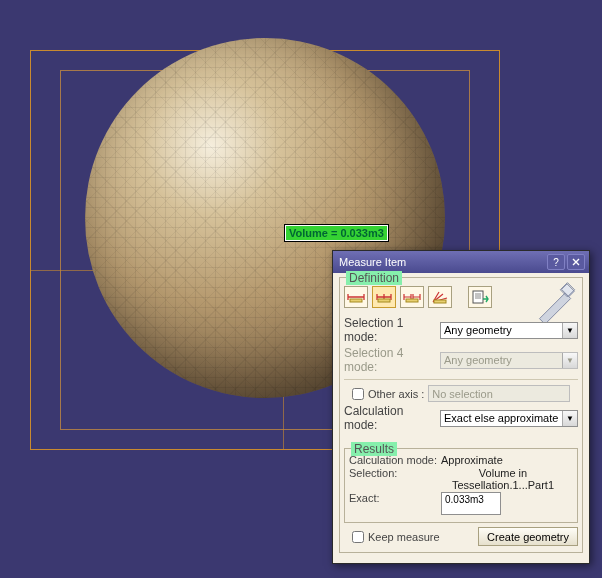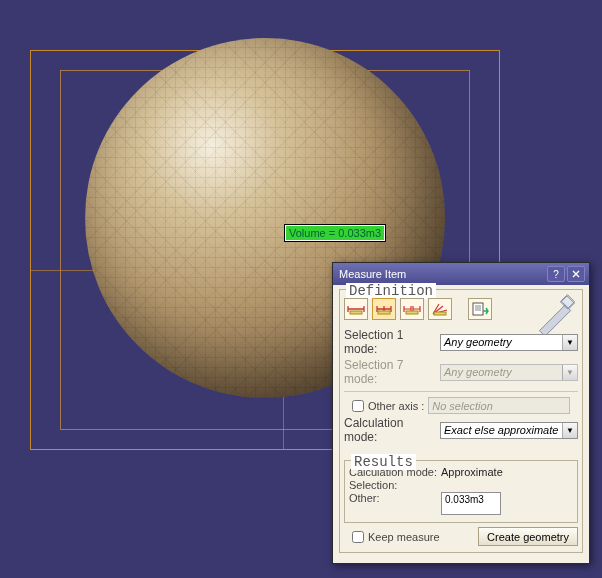--- a/index.html
+++ b/index.html
@@ -15,40 +15,40 @@
   box-shadow: inset -20px -20px 60px rgba(0,0,0,.4);
 }
 .sphere::before { content:""; position:absolute; inset:0; border-radius:50%;
   background:
     repeating-linear-gradient(0deg, rgba(0,0,0,.15) 0 1px, transparent 1px 10px),
     repeating-linear-gradient(90deg, rgba(0,0,0,.15) 0 1px, transparent 1px 10px),
     repeating-linear-gradient(45deg, rgba(0,0,0,.10) 0 1px, transparent 1px 14px),
     repeating-linear-gradient(-45deg, rgba(0,0,0,.10) 0 1px, transparent 1px 14px);
   mix-blend-mode: multiply; opacity:.5;
 }
-.measure-tag { position: absolute; left: 285px; top: 225px; background: #35d233; color: #0b3; border:1px solid #fff; padding:1px 3px; font-size:10px; box-shadow:0 0 0 1px #000; }
+.measure-tag { position: absolute; left: 285px; top: 225px; background: #35d233; color: #0b3; border:1px solid #fff; padding:1px 3px; font-size:10px; box-shadow:0 0 0 1px #000;font-weight:bold; }
 .measure-tag span { color:#063; }
 
 .dialog { position:absolute; right:12px; bottom:14px; width:258px;
   background:#f5f0e4; border:1px solid #2b2b2b; box-shadow:2px 2px 8px rgba(0,0,0,.5);
 }
 .titlebar { height:22px; background:linear-gradient(#6f6fb4,#4a4a8f); color:#fff; display:flex; align-items:center; padding:0 4px 0 6px; font-size:11px; }
 .titlebar .title { flex:1; }
 .tbtn { width:18px; height:16px; margin-left:2px; background:#5a5aa0; border:1px solid #8080c4; color:#fff; display:flex; align-items:center; justify-content:center; font-size:10px; border-radius:2px; }
 .body { padding:4px 6px 6px; }
 .fieldset { border:1px solid #b8b19a; padding:4px 4px 6px; margin-bottom:4px; position:relative; }
-.fieldset > .legend { position:absolute; top:-7px; left:6px; background:#ffffff; padding:0 3px; color:#555; font-size:14px;font-family:Liberation Mono, monospace; }
+.fieldset > .legend { position:absolute; top:-7px; left:6px; background:#86efac; padding:0 3px; color:#555; font-size:12px; }
 .icon-row { display:flex; gap:4px; align-items:center; margin:4px 0 8px; }
 .ico { width:24px; height:22px; background:#fff8e6; border:1px solid #a8a080; display:flex; align-items:center; justify-content:center; font-size:10px; position:relative; }
 .ico.sel { background:#ffe9b0; border-color:#c79b30; }
 .caliper { position:absolute; right:4px; top:4px; width:44px; height:44px; color:#9aa2b3; }
 .row { display:flex; align-items:center; margin:2px 0; gap:4px; }
 .row label { width:92px; color:#444; font-size:12px; }
 .row.disabled label { color:#9a9a8a; }
-.combo { flex:1; height:17px; background:#fff; border:1px solid #8f8f8f; display:flex; align-items:center; padding:0 3px; font-size:10px; position:relative;font-style:italic; }
+.combo { flex:1; height:17px; background:#fff; border:1px solid #8f8f8f; display:flex; align-items:center; padding:0 3px; font-size:10px; position:relative; }
 .combo.disabled { background:#eceadf; color:#9a9a8a; border-color:#bdbdbd; }
 .combo .arrow { position:absolute; right:0; top:0; bottom:0; width:15px; background:linear-gradient(#f8f8f8,#d8d8d8); border-left:1px solid #aaa; display:flex; align-items:center; justify-content:center; font-size:8px; }
 .chk { display:flex; align-items:center; gap:4px; margin:2px 8px; font-size:10px; color:#444; }
 .chk input { width:12px; height:12px; }
 .kv { display:flex; font-size:10px; margin:1px 0; }
 .kv .k { width:92px; color:#444; }
 .kv .v { color:#222;text-align:center; }
 .val-box { display:inline-block; min-width:60px; background:#fff; border:1px solid #8f8f8f; padding:0 3px; height:23px; line-height:13px; font-size:10px; }
 .btnrow { display:flex; align-items:center; gap:0; margin-top:2px; }
 .btn { height:19px; padding:0 8px; background:linear-gradient(#fefdf7,#e6e0cc); border:1px solid #a8a080; font-size:10px; display:flex; align-items:center; }
@@ -127,21 +127,21 @@
       </div>
 
       <div class="row">
         <label>Selection 1 mode:</label>
         <div class="combo">
           <span>Any geometry</span>
           <div class="arrow">▼</div>
         </div>
       </div>
       <div class="row disabled">
-        <label>Selection 7 mode:</label>
+        <label>Selection 4 mode:</label>
         <div class="combo disabled">
           <span>Any geometry</span>
           <div class="arrow">▼</div>
         </div>
       </div>
 
       <div style="height:1px;background:#cfc8b2;margin:5px 0"></div>
 
       <div class="chk">
         <input type="checkbox" style="">
@@ -160,23 +160,24 @@
       </div>
 
       <div class="fieldset" style="margin-top:16px">
         <span class="legend">Results</span>
         <div class="kv">
           <span class="k">Calculation mode:</span>
           <span class="v">Approximate</span>
         </div>
         <div class="kv">
           <span class="k">Selection:</span>
+          <span class="v">Volume in Tessellation.1...Part1</span>
         </div>
         <div class="kv">
-          <span class="k">Other:</span>
+          <span class="k">Exact:</span>
           <span class="val-box">0.033m3</span>
         </div>
       </div>
 
       <div class="btnrow">
         <div class="chk" style="margin-right:auto">
           <input type="checkbox" style="">
           <span>Keep measure</span>
         </div>
         <div class="btn">

